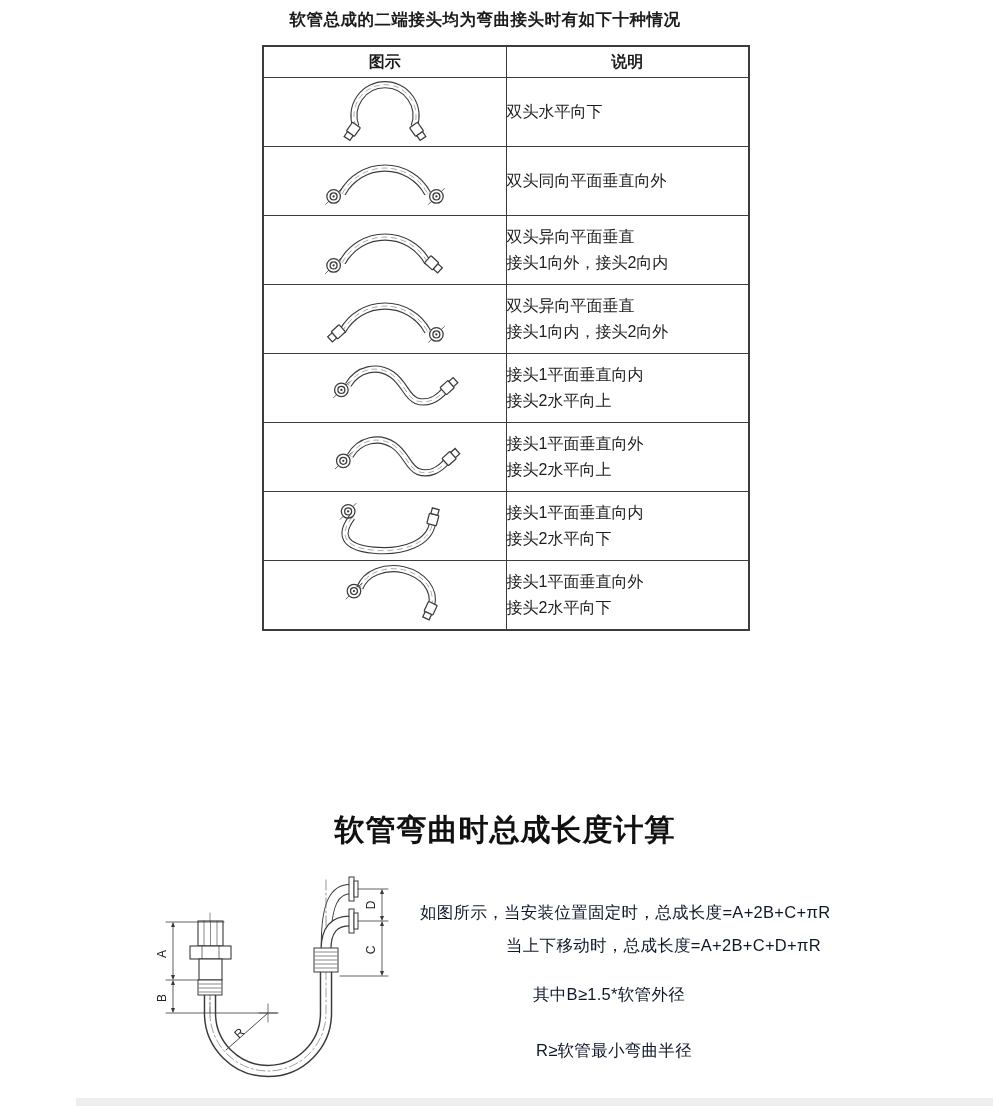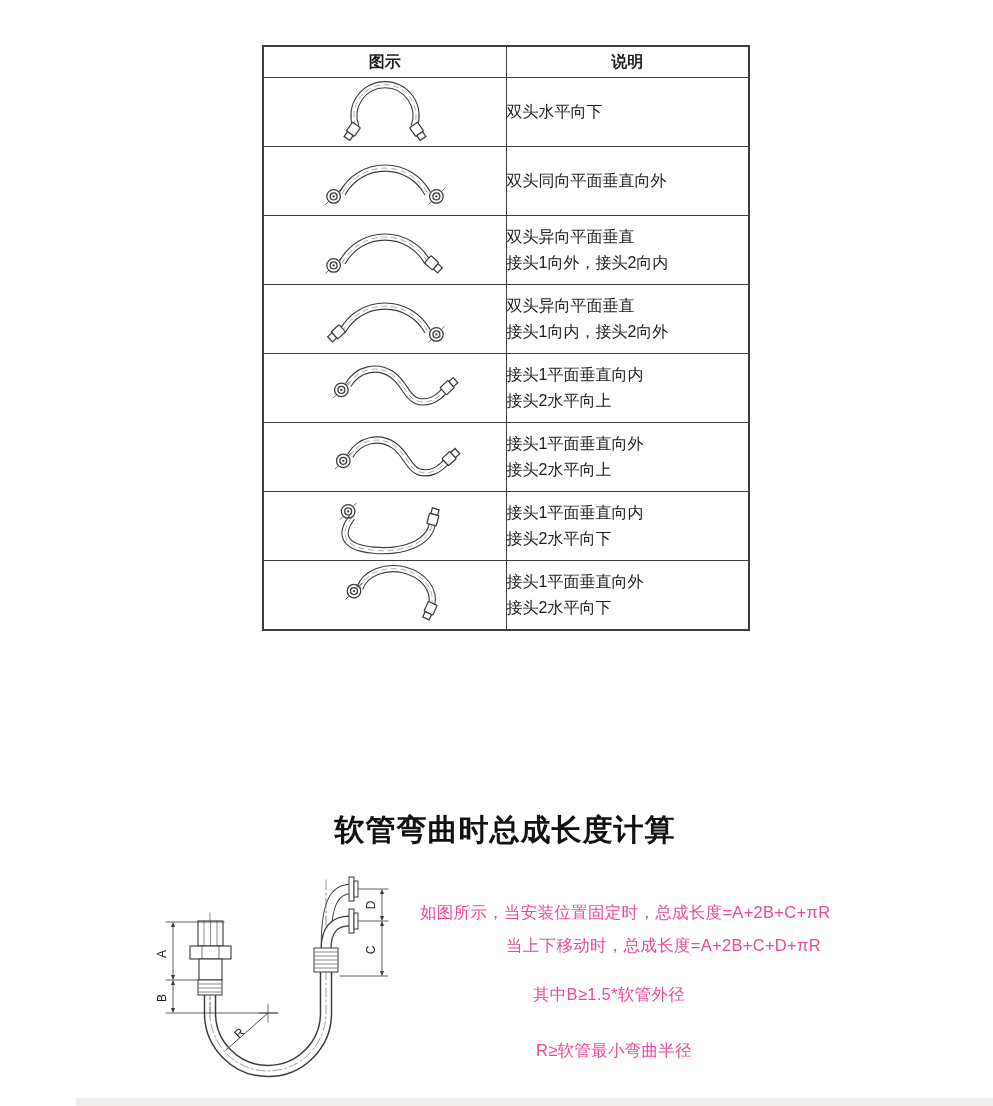--- a/index.html
+++ b/index.html
@@ -10,31 +10,32 @@
   table.hose{position:absolute;left:262px;top:45px;width:488px;border-collapse:collapse;
              border:2px solid #3c3c3c;table-layout:fixed;}
   table.hose th{border:1px solid #3c3c3c;height:30px;font-size:16px;font-weight:bold;
                 text-align:center;padding:0;}
   table.hose td{border:1px solid #3c3c3c;height:67px;padding:0;}
   td.figcell{width:245px;text-align:center;vertical-align:middle;}
   td.desccell{width:241px;vertical-align:middle;font-size:16px;line-height:1.65;
               padding-left:36px;}
   .sec-heading{position:absolute;left:0;top:810px;width:1010px;text-align:center;
                font-size:30px;font-weight:bold;letter-spacing:1px;color:#111;}
-  .note{position:absolute;font-size:16.5px;color:#ec4899;letter-spacing:.3px;}
+  .note{position:absolute;font-size:16.5px;color:#0f172a;letter-spacing:.3px;}
   #note1{left:420px;top:902px;} #note2{left:506px;top:935px;}
   #note3{left:533px;top:984px;} #note4{left:536px;top:1015px;margin-top:25px;}
   .bottom-bar{position:absolute;left:76px;top:1098px;width:917px;height:8px;background:#f0eeec;}
   svg text{font-family:"Liberation Sans","DejaVu Sans",sans-serif;}
 </style>
 </head>
 <body>
 
 <div id="page">
 
+  <div class="doc-title">软管总成的二端接头均为弯曲接头时有如下十种情况</div>
 
   <table class="hose">
     <thead>
       <tr>
         <th>图示</th>
         <th>说明</th>
       </tr>
     </thead>
     <tbody id="hose-rows">
         <tr>

